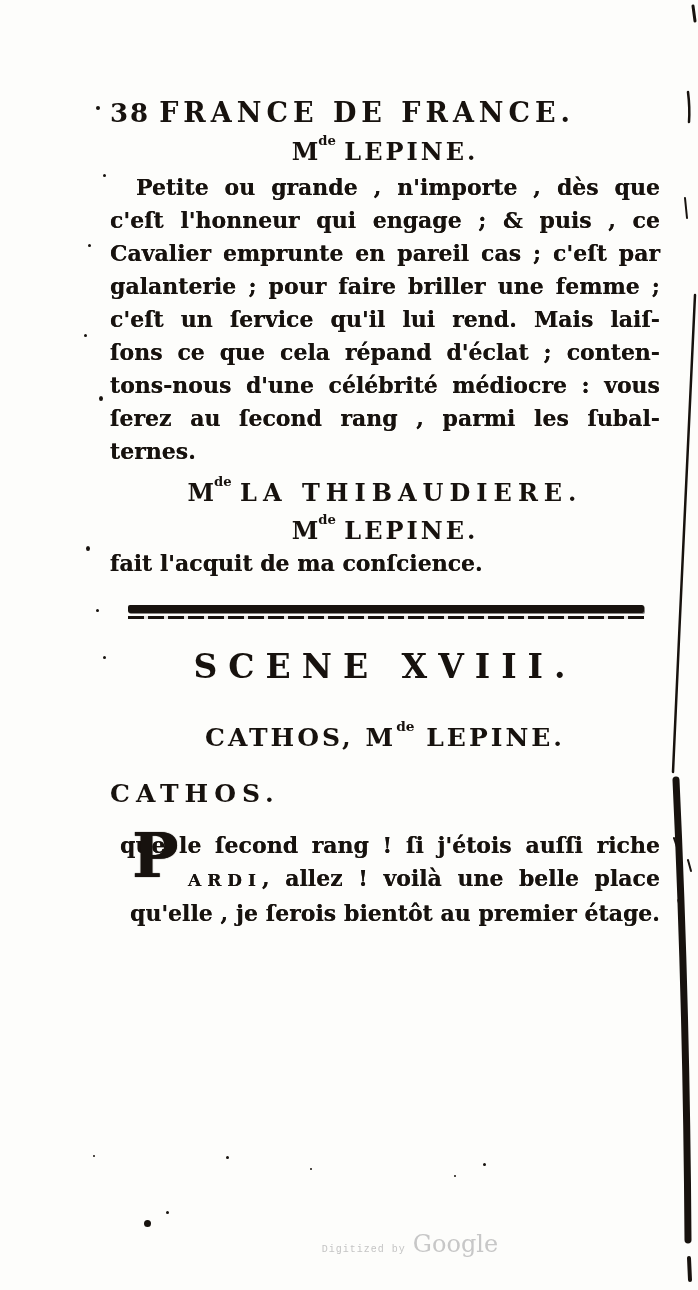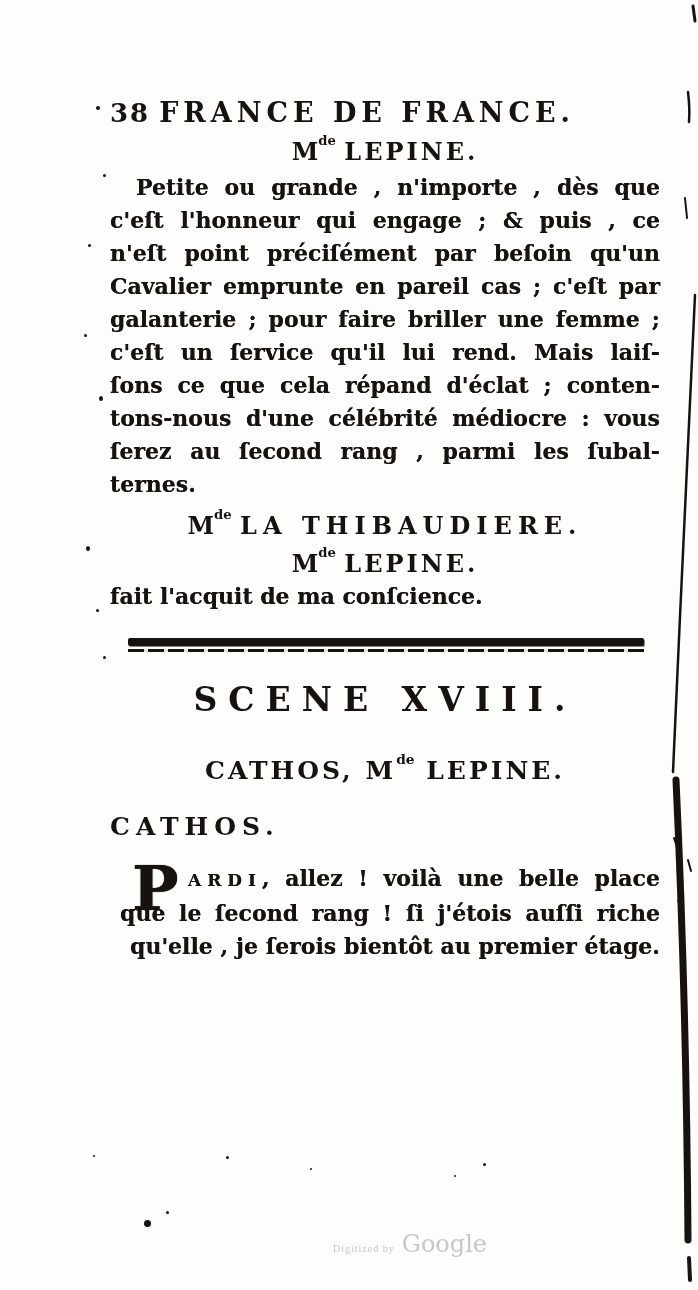--- a/index.html
+++ b/index.html
@@ -46,21 +46,21 @@
   .speech { margin-top:18px; position:relative; }
   .dropcap { position:absolute; left:22px; top:0px; font-size:62px; line-height:0.88;
     font-weight:bold; text-shadow:0 0 1px #17120e; }
   .speech-line1 { padding-left:78px; }
   .opening-caps { font-size:17px; letter-spacing:6px; font-weight:bold; }
   .speech .l2 { margin-left:10px; }
   .speech .l3 { margin-left:20px; }
 
   .watermark { position:absolute; left:130px; top:1230px; width:560px; text-align:center;
     white-space:nowrap; }
-  .wm-pre { font-family:Liberation Serif, serif; font-size:10px; color:#c4c4c4; letter-spacing:1px; }
+  .wm-pre { font-family:Liberation Mono, monospace; font-size:10px; color:#c4c4c4; letter-spacing:1px; }
   .wm-brand { font-family:"DejaVu Serif", serif; font-size:24px; color:#c7c7c7; margin-left:7px; }
 
   .overlay { position:absolute; inset:0; pointer-events:none; }
   .speck { position:absolute; background:#17120e; border-radius:50%; }
 </style>
 </head>
 <body>
 
 <div class="page">
   <div class="content">
@@ -71,21 +71,20 @@
     </div>
 
     <div class="speaker">
       <span>M</span><sup class="mde">de</sup>
       <span class="sp-name">LEPINE.</span>
     </div>
 
     <div class="para">
       <div class="jline indent">Petite ou grande , n'importe , dès que</div>
       <div class="jline">c'eſt l'honneur qui engage ; &amp; puis , ce</div>
-      <div class="jline">n'eſt point préciſément par beſoin qu'un</div>
       <div class="jline">Cavalier emprunte en pareil cas ; c'eſt par</div>
       <div class="jline">galanterie ; pour faire briller une femme ;</div>
       <div class="jline">c'eſt un ſervice qu'il lui rend.  Mais laiſ-</div>
       <div class="jline">ſons ce que cela répand d'éclat ; conten-</div>
       <div class="jline">tons-nous d'une célébrité médiocre : vous</div>
       <div class="jline">ſerez au ſecond rang , parmi les ſubal-</div>
       <div class="lline">ternes.</div>
     </div>
 
     <div class="speaker" style="margin-top:3px;">
@@ -111,22 +110,22 @@
     <div class="scene-title">SCENE XVIII.</div>
 
     <div class="cast">
       <span>CATHOS, M</span><sup class="mde">de</sup><span> LEPINE.</span>
     </div>
 
     <div class="cathos-head">CATHOS.</div>
 
     <div class="speech">
       <span class="dropcap">P</span>
+      <div class="jline l2">que le ſecond rang !  ſi j'étois auſſi riche</div>
       <div class="jline speech-line1"><span class="opening-caps">ARDI</span><span>, allez !  voilà une belle place</span></div>
-      <div class="jline l2">que le ſecond rang !  ſi j'étois auſſi riche</div>
       <div class="jline l3">qu'elle , je ſerois bientôt au premier étage.</div>
     </div>
 
   </div>
 
   <div class="watermark">
     <span class="wm-pre">Digitized by</span><span class="wm-brand">Google</span>
   </div>
 
   <svg class="overlay" width="698" height="1290" viewBox="0 0 698 1290">

